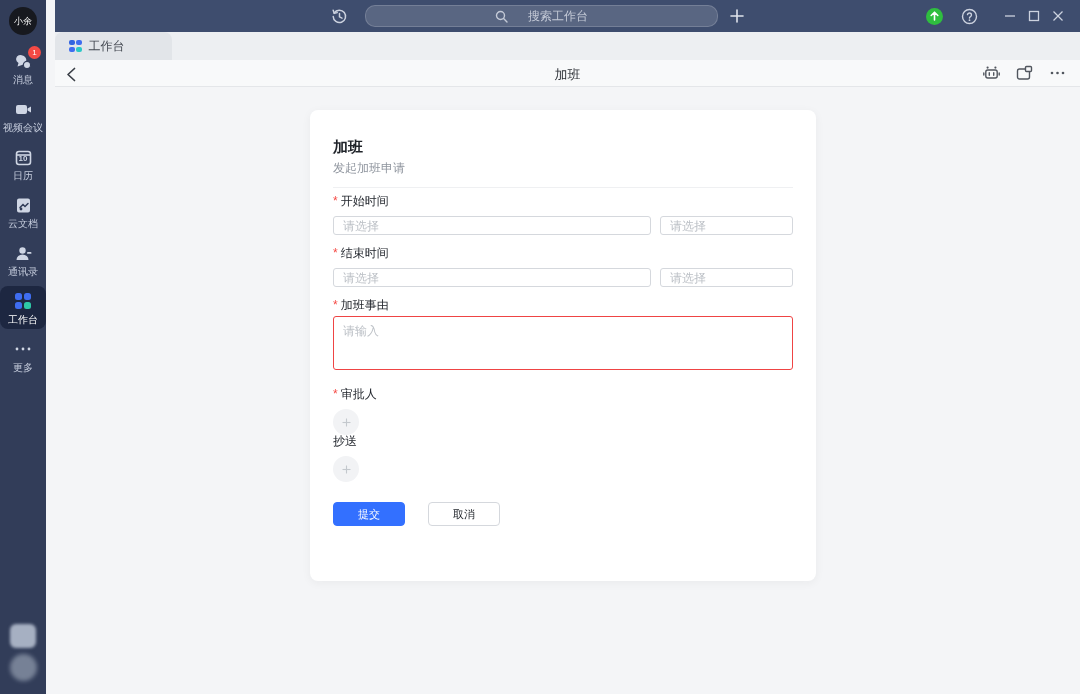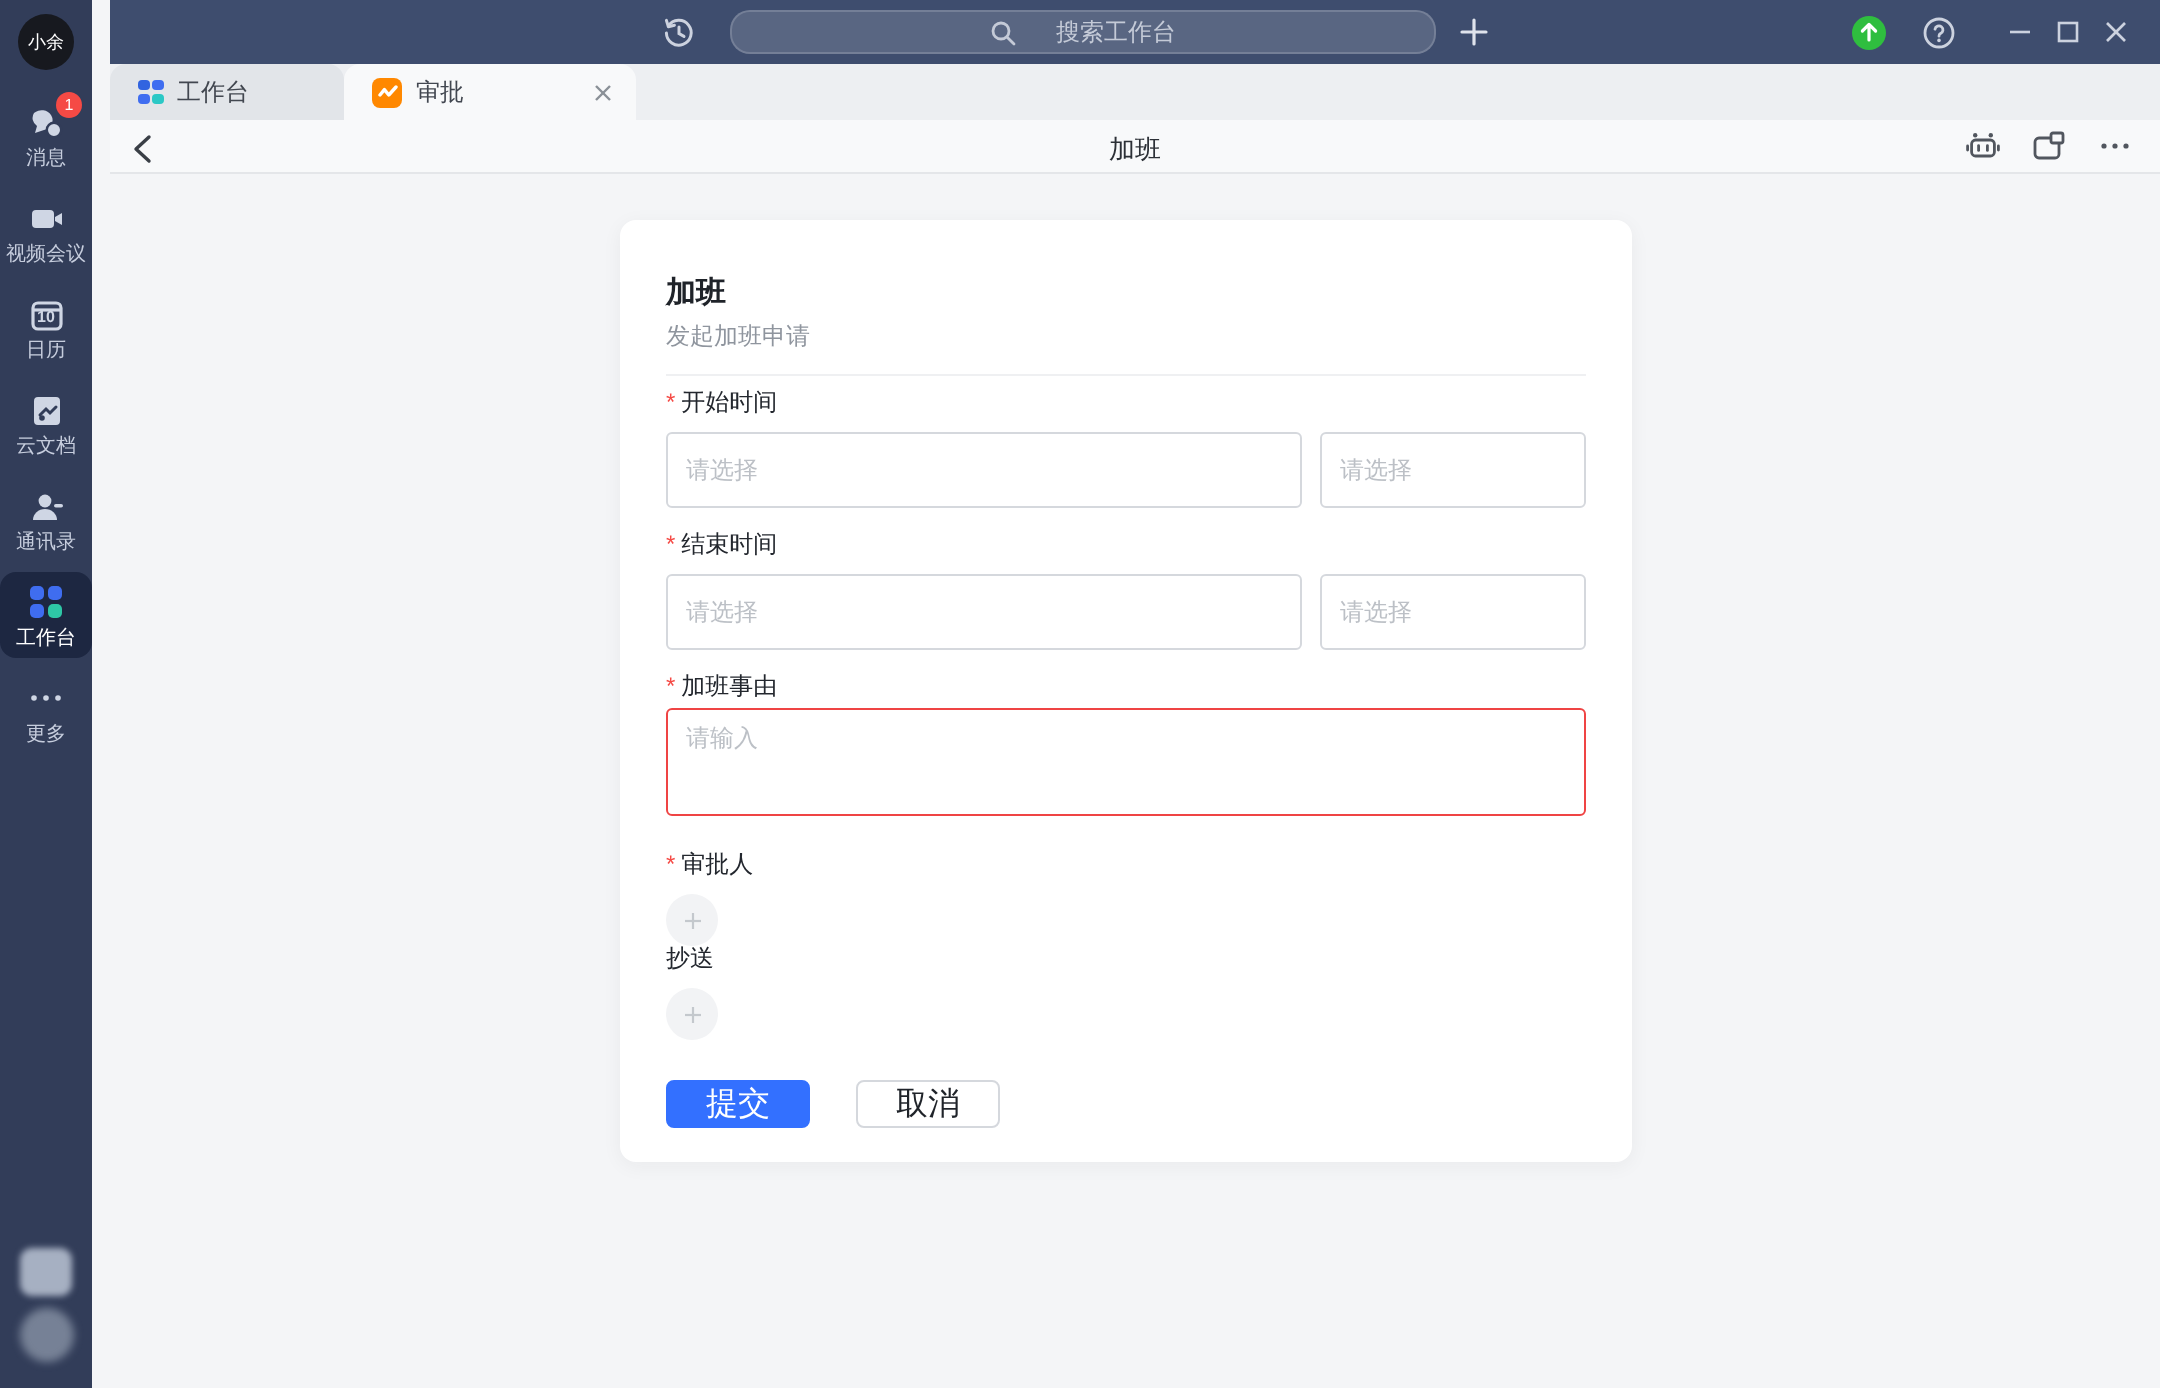--- a/index.html
+++ b/index.html
@@ -73,31 +73,31 @@
   .card-title { font-size:15px; font-weight:bold; color:#1f2329; line-height:17px; }
   .card-subtitle { margin-top:7px; font-size:12px; color:#8f959e; line-height:13px; }
   .divider { margin-top:12px; height:1px; background:#eff0f2; }
   .f-label { font-size:12px; color:#23272e; line-height:13px; }
   .star { color:#f54a45; margin-right:3px; }
   .mt-first { margin-top:7px; }
   .mt-field { margin-top:12px; }
   .mt-picker { margin-top:18px; }
   .mt-cc { }
   .f-row { display:flex; gap:9px; margin-top:8px; }
-  .inp { height:38px; border:1px solid #d5d8dd; border-radius:3px; font-size:12px; padding:0 9px;
+  .inp { height:19px; border:1px solid #d5d8dd; border-radius:3px; font-size:12px; padding:0 9px;
          color:#1f2329; background:#fff; outline:none; font-family:inherit; }
   .inp::placeholder, .ta::placeholder { color:#bcc0c6; }
   .inp.wide { flex:1; }
   .inp.narrow { width:133px; }
   .ta { display:block; margin-top:4px; width:100%; height:54px; border:1px solid #ef4444; border-radius:3px;
         font-size:12px; padding:6px 9px; color:#1f2329; resize:none; outline:none; font-family:inherit; }
   .picker-circle { margin-top:8px; width:26px; height:26px; border-radius:50%; background:#f2f3f5;
                    display:flex; align-items:center; justify-content:center; cursor:pointer; }
   .btn-row { margin-top:20px; display:flex; gap:23px; }
-  .btn { width:72px; height:24px; border-radius:4px; font-size:16px; cursor:pointer; font-family:inherit;
+  .btn { width:72px; height:24px; border-radius:4px; font-size:11px; cursor:pointer; font-family:inherit;
          display:flex; align-items:center; justify-content:center; }
   .btn.primary { background:#3370ff; border:1px solid #3370ff; color:#fff; }
   .btn.ghost { background:#fff; border:1px solid #d5d8dd; color:#1f2329; }
   svg { display:block; }
 </style>
 </head>
 <body>
 
 <div class="app">
 
@@ -252,34 +252,20 @@
 
   <div class="tabstrip">
     <div class="tab inactive">
       <span class="tab-ico-grid">
         <i style="background:#3264e0"></i>
           <i style="background:#3f6df0"></i>
         <i style="background:#3f6df0"></i>
           <i style="background:#2bc8c6"></i>
       </span>
       <span>工作台</span>
-    </div>
-    <div class="tab active">
-      <span class="approval-ico">
-        <svg width="10" height="8" viewBox="0 0 10 8">
-          <path d="M1,5.5 L3.2,2.8 L5.4,5.5 L9,1.5" fill="none" stroke="#fff" stroke-width="1.7" stroke-linecap="round" stroke-linejoin="round"></path>
-        </svg>
-      </span>
-      <span>审批</span>
-      <span class="tab-close">
-        <svg width="9" height="9" viewBox="0 0 9 9">
-          <line x1="1" y1="1" x2="8" y2="8" stroke="#8a9097" stroke-width="1.2"></line>
-          <line x1="8" y1="1" x2="1" y2="8" stroke="#8a9097" stroke-width="1.2"></line>
-        </svg>
-      </span>
     </div>
   </div>
 
   <div class="subheader">
     <div class="back-btn">
       <svg width="10" height="15" viewBox="0 0 10 15">
         <path d="M8.5,1.5 L2,7.5 L8.5,13.5" fill="none" stroke="#3a3f46" stroke-width="1.7" stroke-linecap="round" stroke-linejoin="round"></path>
       </svg>
     </div>
     <div class="ph-title">加班</div>

